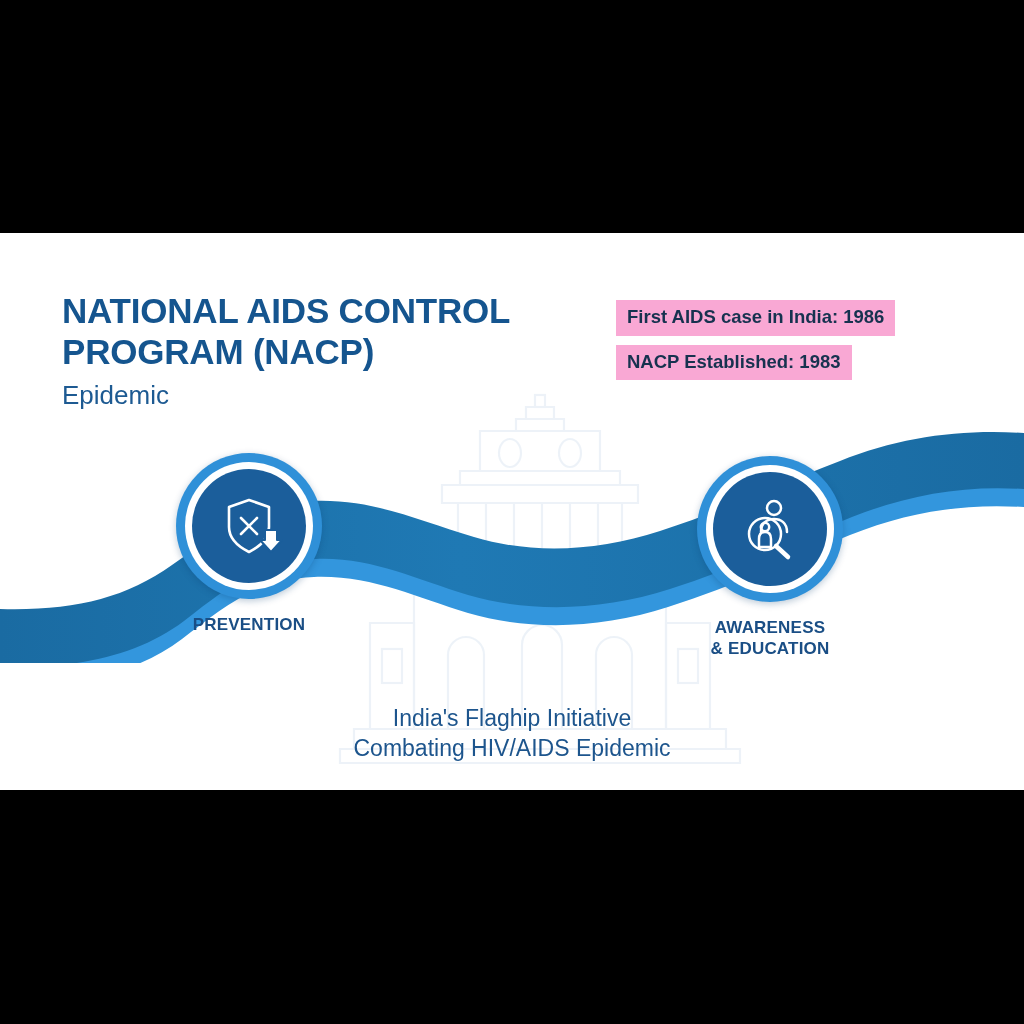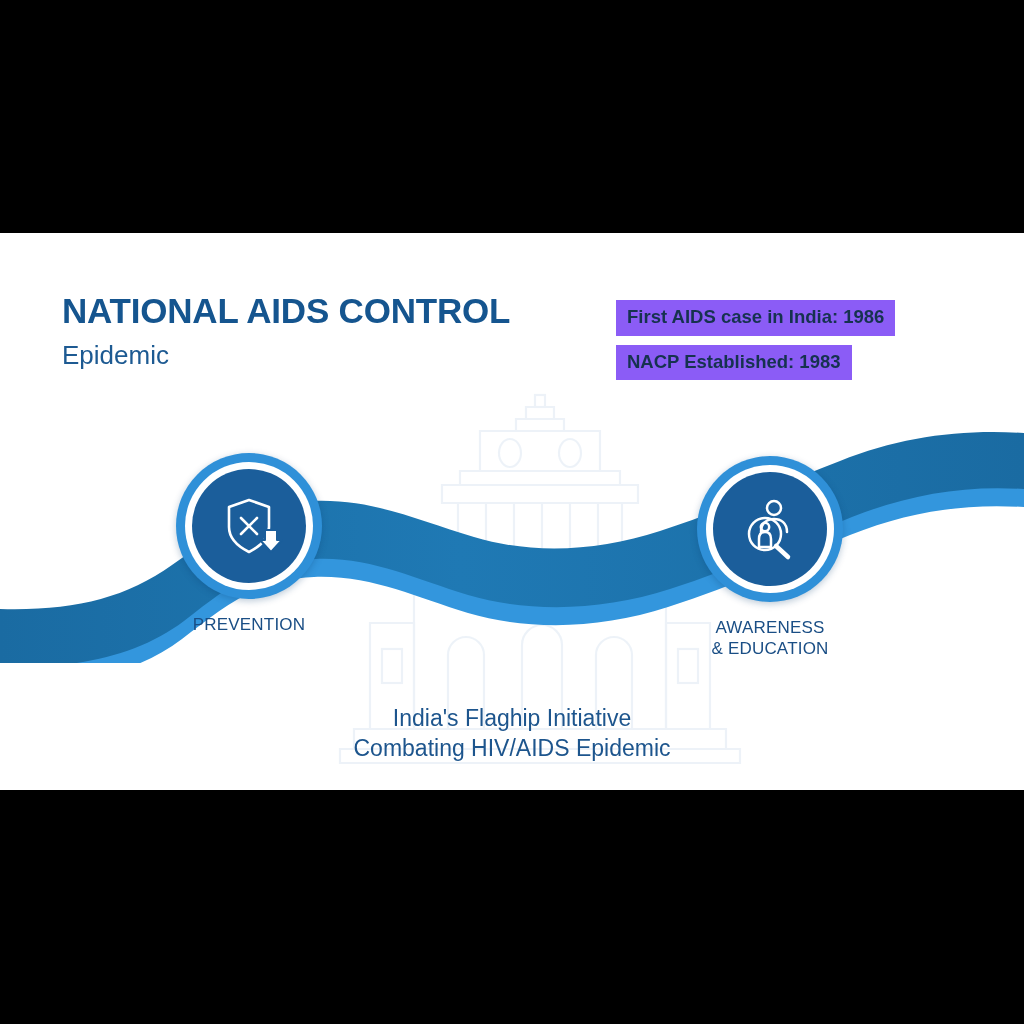--- a/index.html
+++ b/index.html
@@ -88,21 +88,21 @@
     line-height: 1.1;
   }
 
   
   #badges {
     position: absolute;
     left: 616px;
     top: 67px;
   }
   .badge {
-    background: #8b5cf6;
+    background: #f9a8d4;
     color: #16324f;
     font-size: 18.5px;
     font-weight: bold;
     padding: 8px 11px 9px 11px;
     display: inline-block;
     white-space: nowrap;
     line-height: 1;
   }
   .badge-row { margin-bottom: 9px; }
   .badge-row:last-child { margin-bottom: 0; }
@@ -136,21 +136,21 @@
     inset: 16px;
     border-radius: 50%;
     background: #1b5e9b;
     display: flex;
     align-items: center;
     justify-content: center;
   }
   .pillar-label {
     margin-top: 16px;
     font-size: 17px;
-    font-weight: normal;
+    font-weight: bold;
     color: #1a4e85;
     line-height: 1.22;
     letter-spacing: 0.2px;
     white-space: nowrap;
   }
 
   #pillar-prevention { left: 176px; top: 220px; width: 146px; }
   #pillar-treatment  { left: 440px; top: 218px; width: 146px; }
   #pillar-awareness  { left: 697px; top: 223px; width: 146px; }
 
@@ -247,20 +247,21 @@
                C 962 82, 908 92, 852 114
                C 792 138, 734 166, 670 186
                C 602 208, 530 210, 468 192
                C 414 176, 372 154, 316 156
                C 260 158, 228 184, 184 218
                C 136 254, 74 266, 0 264 Z" fill="url(#gradDark)"></path>
     </svg>
 
     <div id="headline">
       <div class="title-line">NATIONAL AIDS CONTROL</div>
+      <div class="title-line">PROGRAM (NACP)</div>
       <div class="subtitle">Epidemic</div>
     </div>
 
     <div id="badges">
       <div class="badge-row">
         <span class="badge">First AIDS case in India: 1986</span>
       </div>
       <div class="badge-row">
         <span class="badge">NACP Established: 1983</span>
       </div>

